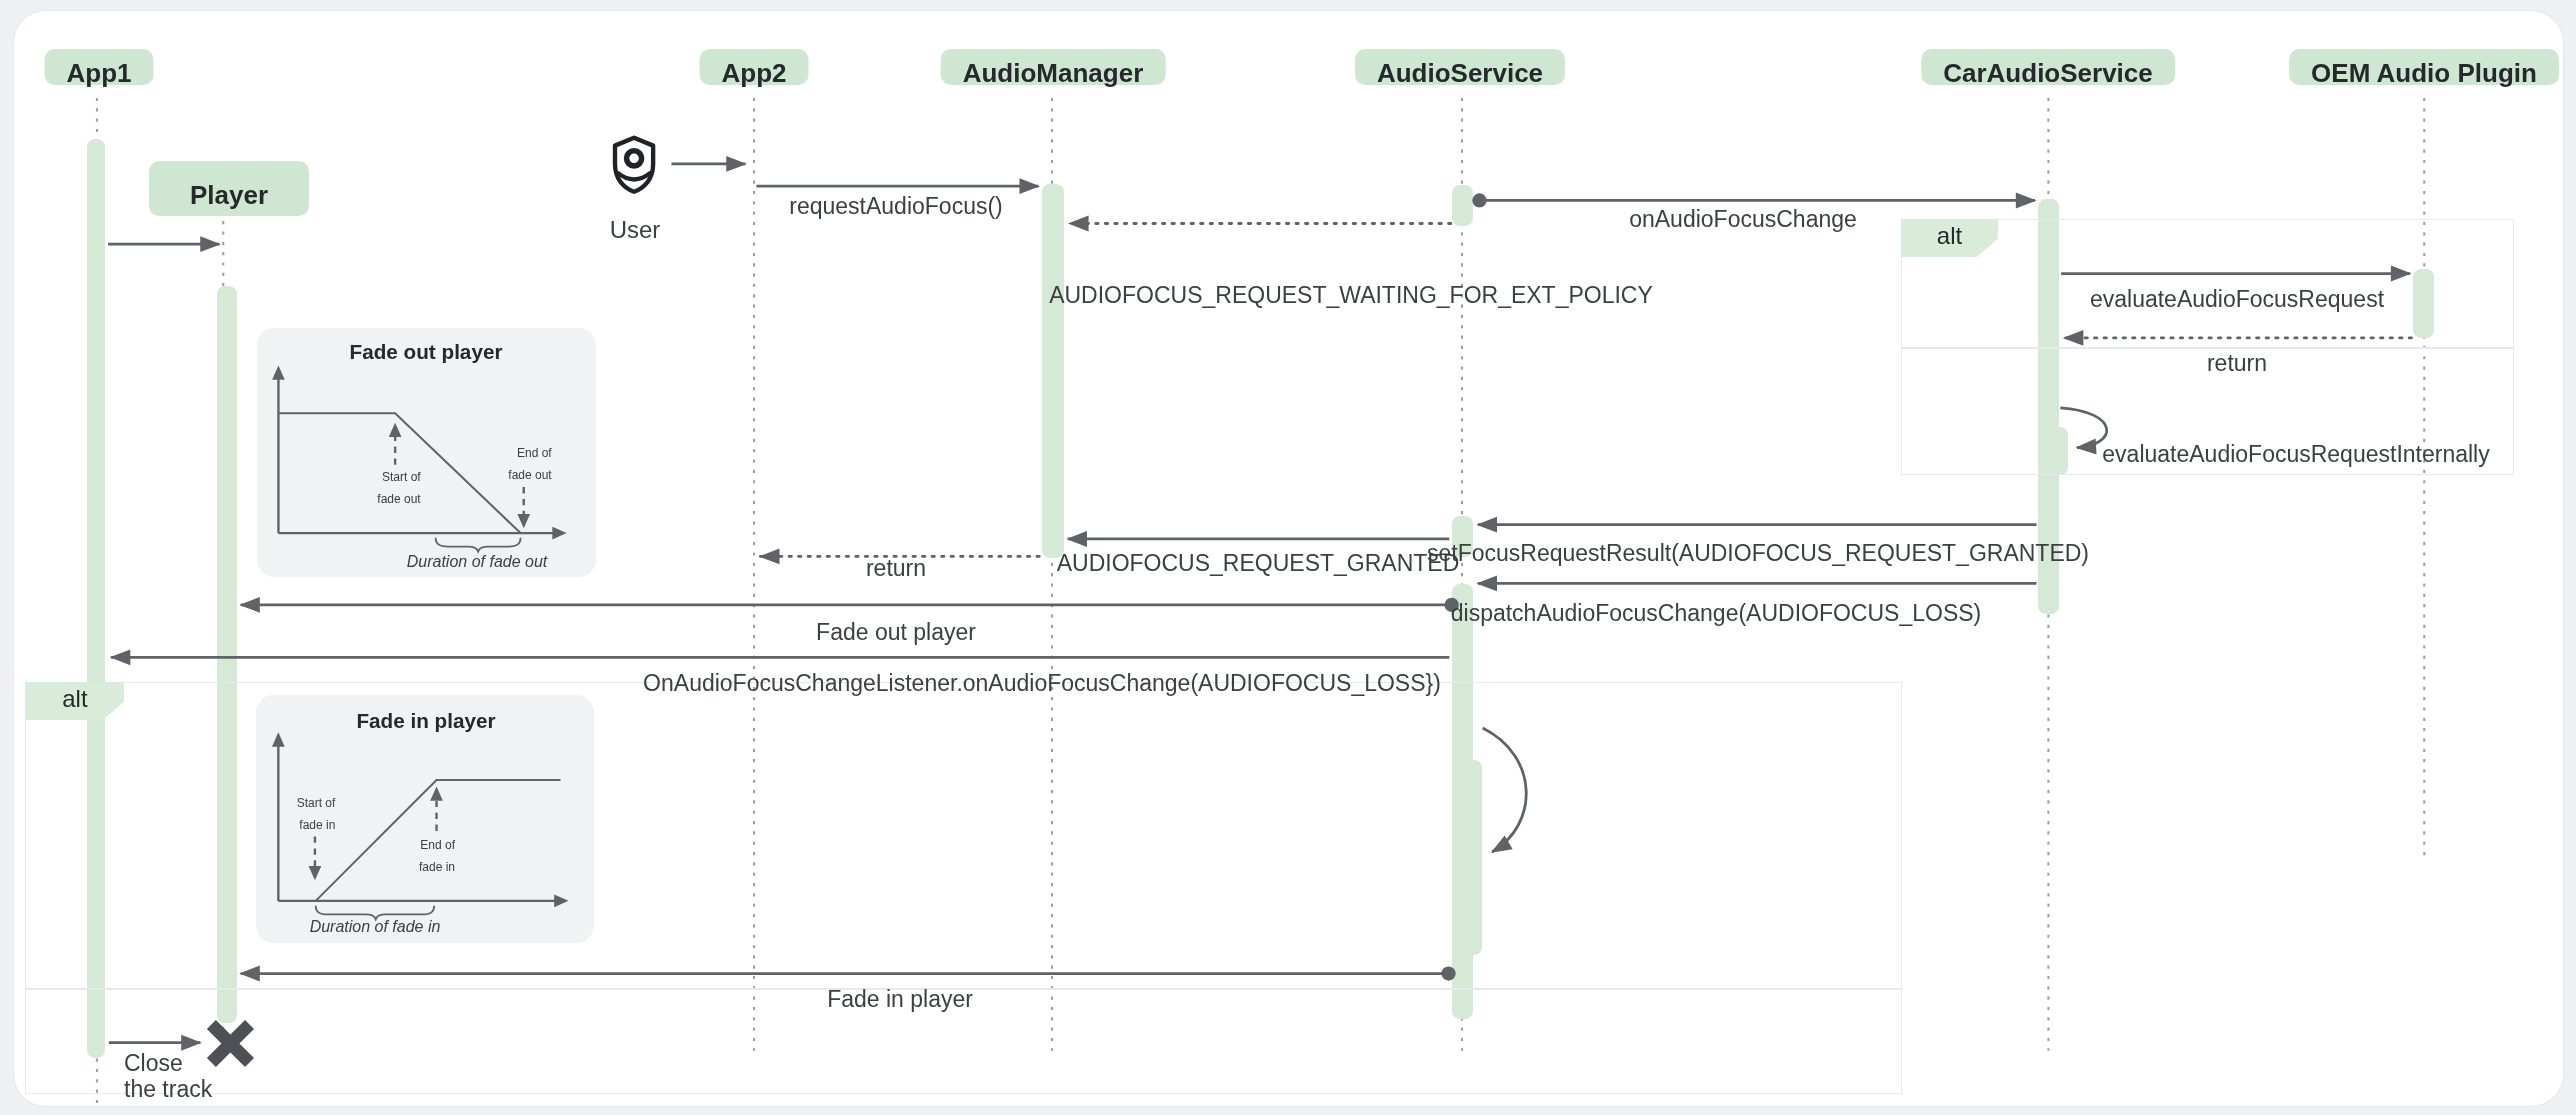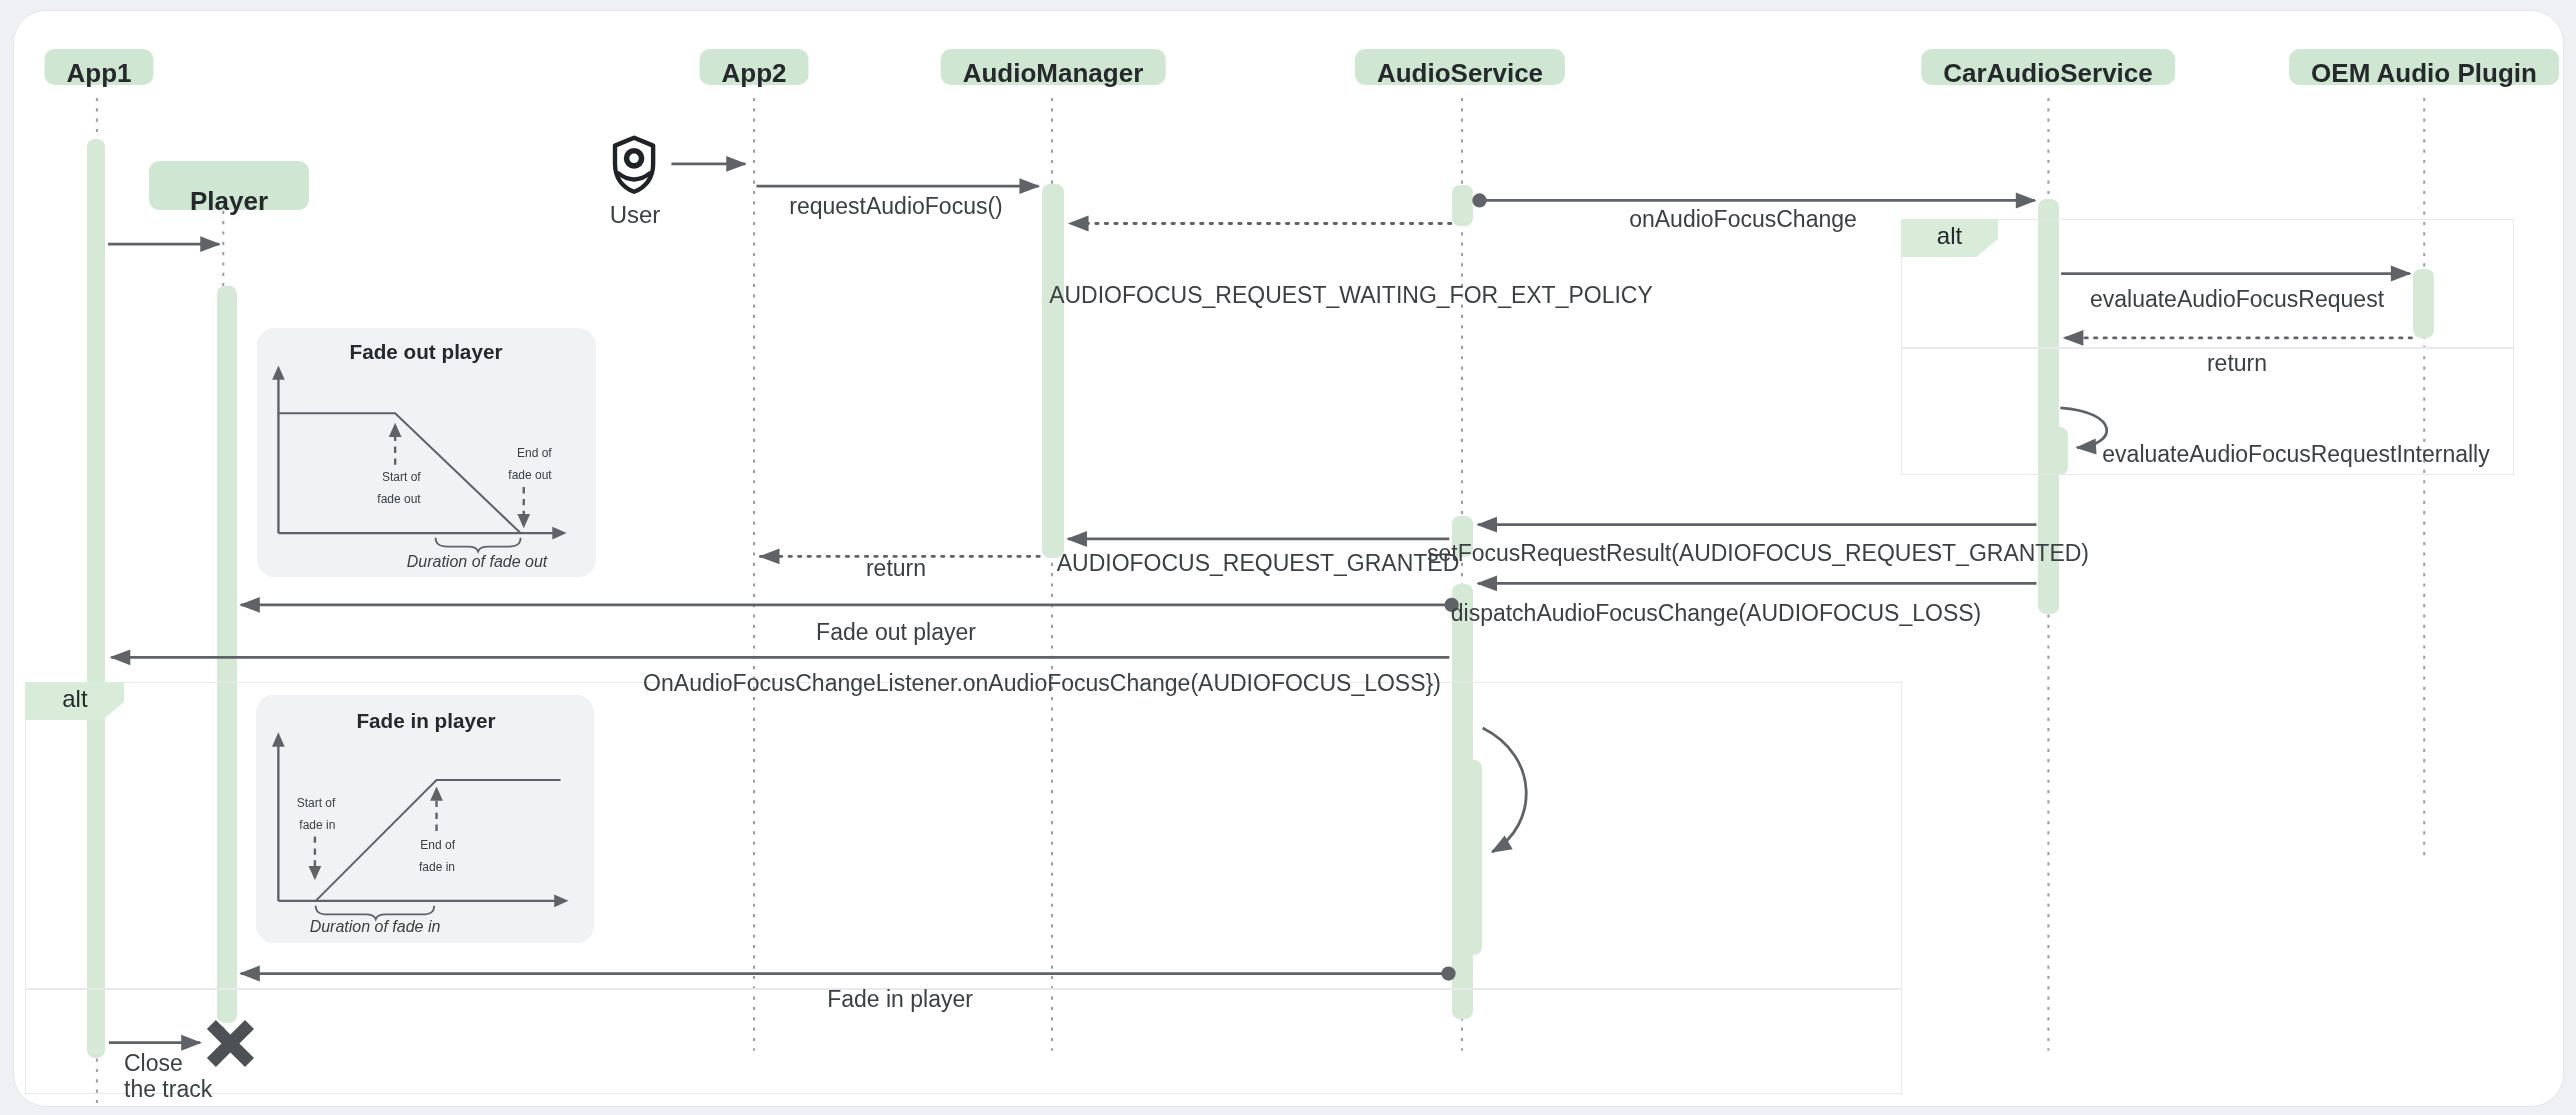--- a/index.html
+++ b/index.html
@@ -81,30 +81,30 @@
   <div class="alt-label" style="left:25.4px;top:682px;width:99px;height:38px">
     <span>alt</span>
   </div>
 
   <div class="participant" style="left:99px;top:49px">App1</div>
   <div class="participant" style="left:754px;top:49px">App2</div>
   <div class="participant" style="left:1053px;top:49px">AudioManager</div>
   <div class="participant" style="left:1460px;top:49px">AudioService</div>
   <div class="participant" style="left:2048px;top:49px">CarAudioService</div>
   <div class="participant" style="left:2424px;top:49px">OEM Audio Plugin</div>
-  <div class="participant" style="left:229px;top:161px;height:49px;line-height:49px;padding:16px 41px">Player</div>
+  <div class="participant" style="left:229px;top:161px;height:55px;line-height:49px;padding:10px 41px">Player</div>
 
   <svg class="layer" style="width:2576px;height:1116px" viewBox="0 0 3242 1404" width="2576" height="1116">
     <g transform="translate(768,170)">
       <path d="M30 3 L6 13 V36 C6 54 16 66 30 71 C44 66 54 54 54 36 V13 Z" fill="none" stroke="#1f2328" stroke-width="5.5" stroke-linejoin="round"></path>
       <circle cx="30" cy="29" r="9.5" fill="none" stroke="#1f2328" stroke-width="7"></circle>
       <path d="M9 47 Q30 64 51 47" fill="none" stroke="#1f2328" stroke-width="5.5"></path>
     </g>
   </svg>
-  <div class="user-label" style="left:635px;top:215px">User</div>
+  <div class="user-label" style="left:635px;top:230px">User</div>
 
   <svg class="layer" viewBox="0 0 3242 1404" width="2576" height="1116">
     <defs>
       <marker id="ah" markerUnits="userSpaceOnUse" markerWidth="30" markerHeight="22" refX="25" refY="11" orient="auto">
         <path d="M1,1 L27,11 L1,21 Z" fill="#5f6368"></path>
       </marker>
       <marker id="ahs" markerUnits="userSpaceOnUse" markerWidth="20" markerHeight="16" refX="15" refY="8" orient="auto">
         <path d="M1,1 L17,8 L1,15 Z" fill="#5f6368"></path>
       </marker>
     </defs>

